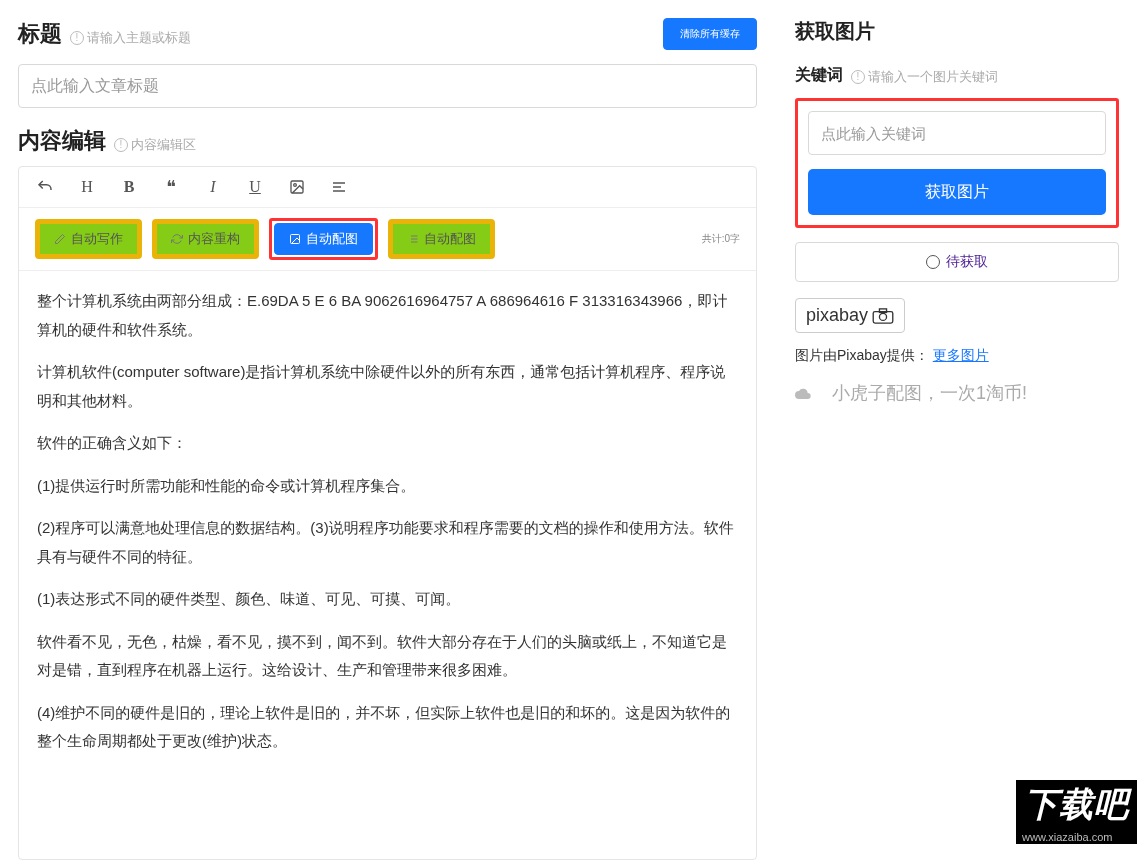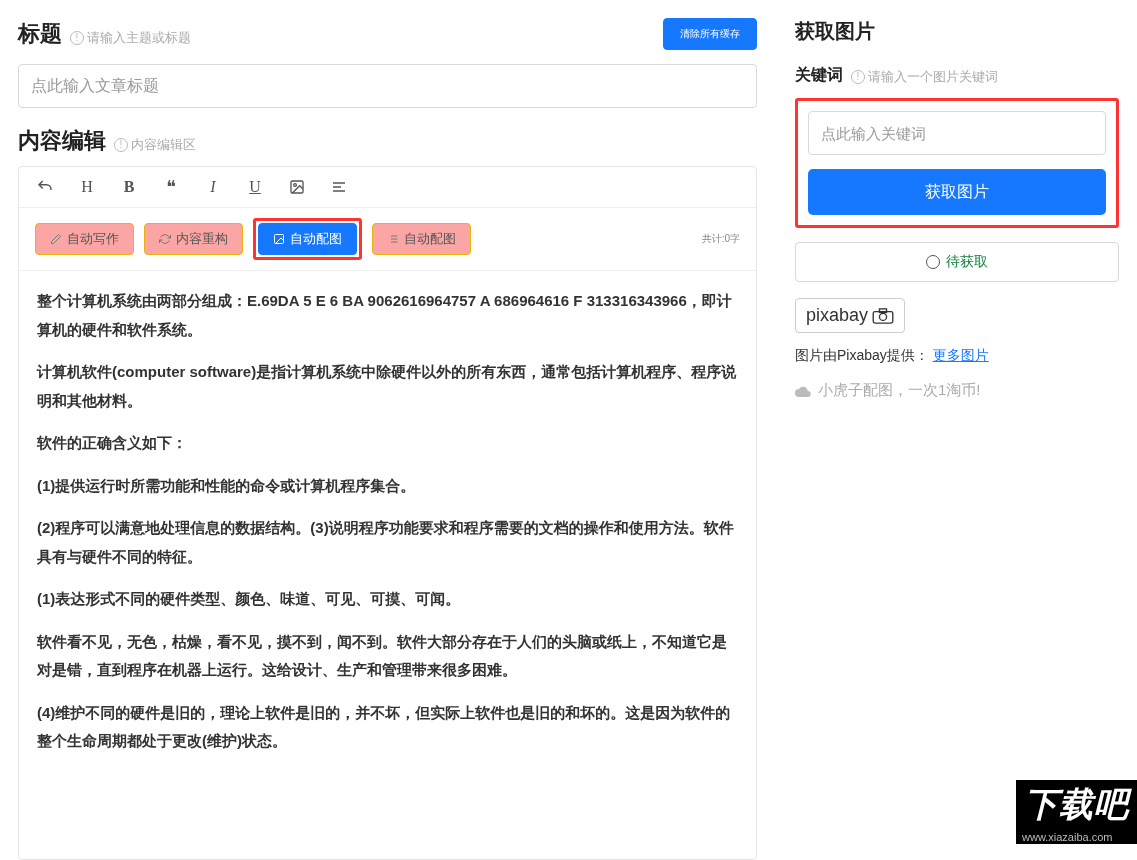--- a/index.html
+++ b/index.html
@@ -10,52 +10,52 @@
 
 .section-header { display: flex; align-items: center; justify-content: space-between; margin-bottom: 14px; }
 .section-title-wrap { display: flex; align-items: baseline; gap: 8px; }
 .section-title { font-size: 22px; font-weight: 600; color: #222; }
 .section-hint { font-size: 13px; color: #aaa; display: inline-flex; align-items: center; gap: 3px; }
 .hint-icon { display:inline-flex; width:14px; height:14px; border:1px solid #bbb; border-radius:50%; align-items:center; justify-content:center; font-size:10px; color:#bbb; line-height:1; }
 
 .btn { display: inline-flex; align-items: center; gap: 5px; border-radius: 4px; padding: 8px 16px; font-size: 10px; cursor: pointer; border: 1px solid transparent; background:#fff; }
 .btn-primary { background: #1677ff; color: #fff; border-color:#1677ff; }
 .btn-primary-lg { background:#1677ff; color:#fff; width:100%; height:46px; font-size:16px; justify-content:center; border-radius:5px; }
-.btn-default { border:1px solid #eab308; color:#555; background:#fca5a5; }
+.btn-default { border:5px solid #eab308; color:#555; background:#84cc16; }
 
 .title-input { width:100%; height:44px; border:1px solid #d9d9d9; border-radius:4px; padding:0 12px; font-size:16px; color:#333; margin-bottom:18px; }
 .title-input::placeholder { color:#999; }
 
 .editor-card { border:1px solid #e5e5e5; border-radius:4px; flex:1; display:flex; flex-direction:column; overflow:hidden; }
 .toolbar-row1 { display:flex; align-items:center; gap:22px; padding:10px 16px; border-bottom:1px solid #eee; color:#555; }
 .tb-item { width:20px; height:20px; display:flex; align-items:center; justify-content:center; cursor:pointer; font-family: Georgia, serif; }
 .toolbar-row2 { display:flex; align-items:center; justify-content:space-between; padding:10px 16px; border-bottom:1px solid #eee; }
 .toolbar-row2-left { display:flex; align-items:center; gap:10px; }
 .btn-sm { padding:6px 14px; font-size:13px; }
 .count-text { font-size:10px; color:#888; }
 .highlight-box { border:3px solid #ff3333; padding:2px; border-radius:3px; }
 
-.editor-body { padding:16px 18px; overflow-y:auto; flex:1; line-height:1.9; font-size:15px; color:#333;font-weight:bold; }
+.editor-body { padding:16px 18px; overflow-y:auto; flex:1; line-height:1.9; font-size:15px; color:#333; }
 .editor-body p { margin-bottom:14px; }
 
 .side-title { font-size:20px; font-weight:600; margin-bottom:20px; color:#222; }
 .side-subtitle-wrap { display:flex; align-items:baseline; gap:8px; margin-bottom:12px; }
 .side-subtitle { font-size:16px; font-weight:600; color:#222; }
 .keyword-input { width:100%; height:44px; border:1px solid #d9d9d9; border-radius:4px; padding:0 12px; font-size:15px; margin-bottom:14px; }
 .keyword-input::placeholder { color:#999; }
 .side-highlight { border:3px solid #ff3333; padding:10px; border-radius:3px; margin-bottom:14px; }
 
-.pending-btn { width:100%; border:1px solid #d9d9d9; border-radius:4px; padding:10px; text-align:center; color:#15803d; background:#fff; display:flex; align-items:center; justify-content:center; gap:6px; margin-bottom:16px; cursor:pointer; }
+.pending-btn { width:100%; border:1px solid #d9d9d9; border-radius:4px; padding:10px; text-align:center; color:#4c1d95; background:#fff; display:flex; align-items:center; justify-content:center; gap:6px; margin-bottom:16px; cursor:pointer; }
 .circle-icon { width:14px; height:14px; border:1.5px solid #555; border-radius:50%; display:inline-block; }
 
 .pixabay-badge { display:inline-flex; align-items:center; border:1px solid #ccc; border-radius:4px; padding:6px 10px; font-family: Arial, sans-serif; font-size:18px; font-weight:400; color:#333; margin-bottom:14px; gap:4px;}
 .provided-line { font-size:14px; color:#333; margin-bottom:16px; }
 .provided-line a { color:#1677ff; text-decoration:underline; }
 
-.footer-note { font-size:15px; color:#aaa; display:flex; align-items:center; gap:7px;text-align:right; }
+.footer-note { font-size:18px; color:#aaa; display:flex; align-items:center; gap:21px;text-align:right; }
 .cloud-icon { display:inline-block; }
 .wm-wrap { position:fixed; right:0; bottom:16px; text-align:left;}
 .wm-main { background:#000; color:#fff; font-weight:900; font-style:italic; font-size:34px; padding:2px 8px; letter-spacing:1px; font-family:"SimHei",sans-serif;}
 .wm-link { background:#000; color:#bbb; font-size:11px; padding:1px 6px; display:block;}
 
 svg { display:block; }
 </style>
 </head>
 <body>
 

